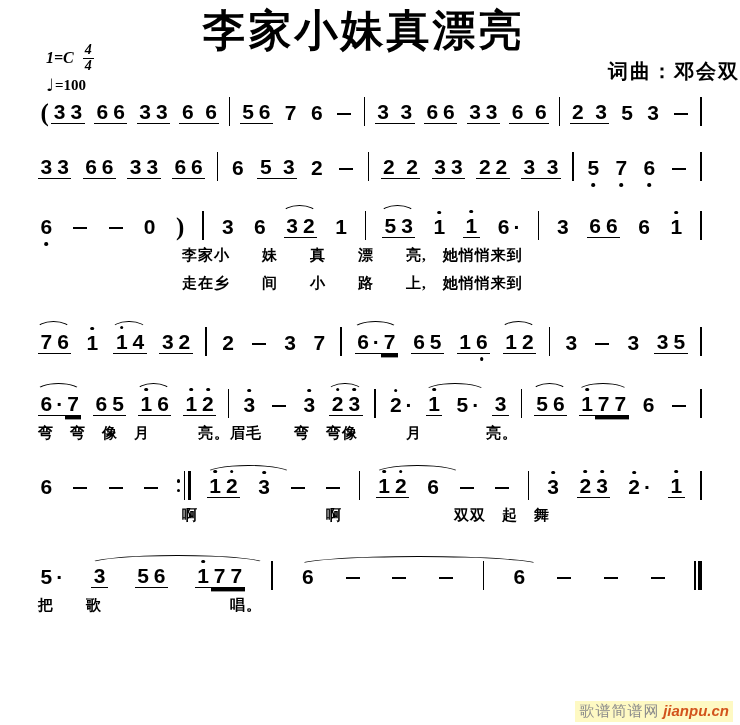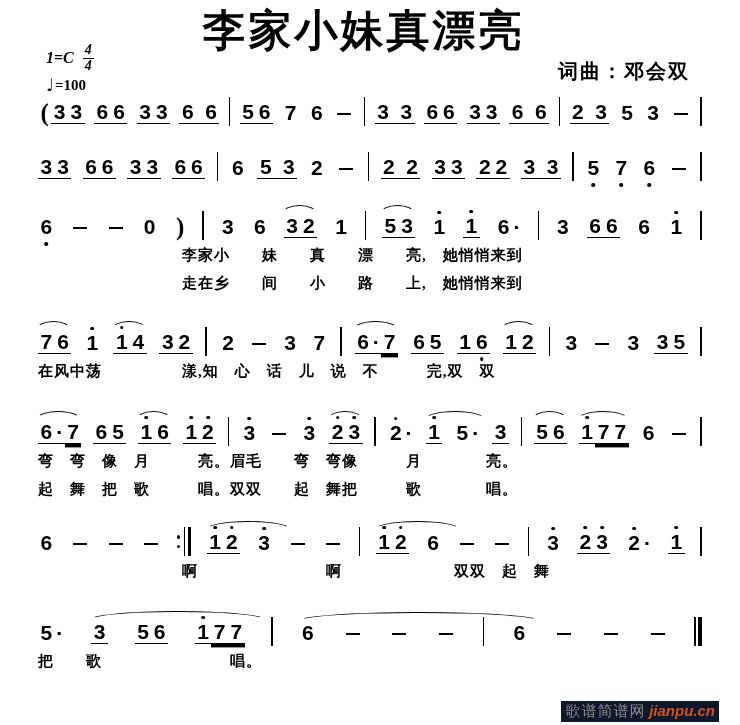--- a/index.html
+++ b/index.html
@@ -2,21 +2,21 @@
 <html><head>
 <meta charset="utf-8">
 <style>
   html,body{margin:0;padding:0;background:#fff;color:#000;}
   body{width:740px;height:725px;overflow:hidden;font-family:"Liberation Serif",serif;position:relative;}
   .page{width:740px;height:725px;position:relative;}
 
   
   .title{margin:2px 13px 0 0;text-align:center;font-size:43px;font-weight:900;letter-spacing:3px;
          font-family:"Liberation Serif",serif;}
-  .credit{text-align:right;padding-right:50px;font-size:20px;font-weight:bold;margin-top:-2px;letter-spacing:2px;}
+  .credit{text-align:right;font-size:20px;font-weight:bold;margin-top:-2px;letter-spacing:2px;}
   .meta{position:absolute;left:46px;top:42px;font-weight:bold;}
   .keyrow{display:flex;align-items:center;font-size:16px;font-style:italic;}
   .frac{display:inline-flex;flex-direction:column;align-items:center;margin-left:9px;font-size:14px;line-height:12px;}
   .fbar{width:11px;height:1.4px;background:#000;margin:1.5px 0;}
   .temporow{margin-top:3px;font-size:15px;display:flex;align-items:center;}
   .qnote{font-family:"DejaVu Sans",sans-serif;font-size:17px;margin-right:1px;}
 
   
   .score{padding:0 38px;margin-top:4px;}
   .line{}
@@ -48,21 +48,21 @@
   .bl{display:inline-block;height:29px;background:#000;}
   .bl.thin{width:1.6px;}
   .bl.thick{width:3.6px;margin-left:2.5px;}
   .repdots{display:inline-flex;flex-direction:column;margin-right:3.5px;}
   .rdot{width:3.6px;height:3.6px;border-radius:50%;background:#000;display:block;}
   .rdot:first-child{margin-bottom:6px;}
   .lyr{font-size:15px;font-weight:bold;height:28px;line-height:28px;letter-spacing:1px;
        font-family:"Liberation Serif",serif;white-space:pre;}
 
   
-  .wm{position:absolute;right:21px;bottom:5px;font-size:15px;background:#0f172a;padding:1px 4px;}
+  .wm{position:absolute;right:7px;bottom:5px;font-size:15px;background:#fef9c3;padding:1px 4px;}
   .wm-cn{color:#8b8b8b;letter-spacing:1px;}
   .wm-url{color:#d2531c;font-weight:bold;font-style:italic;font-family:"Liberation Sans",sans-serif;}
 </style>
 </head>
 <body>
 
 <div class="page">
   <div class="meta">
     <div class="keyrow">
       <span>1=C</span>
@@ -374,21 +374,20 @@
             <span class="n">3</span>
           </span>
           <span class="tok">
             <span class="n ul">3</span>
             <span class="n ul">5</span>
           </span>
           <span class="barwrap">
             <i class="bl thin"></i>
           </span>
         </div>
-        <div class="lyr">在风中荡　　　　　漾,知　心　话　儿　说　不　　　完,双　双</div>
       </div>
       <div class="line">
         <div class="row">
           <span class="tok">
             <span class="n ul">6</span>
             <span class="n adot ul">·</span>
             <span class="n ul u2">7</span>
             <i class="arc" style="width: 100%;"></i>
           </span>
           <span class="tok">
@@ -457,21 +456,20 @@
             <span class="n">6</span>
           </span>
           <span class="tok">
             <span class="dashbar"></span>
           </span>
           <span class="barwrap">
             <i class="bl thin"></i>
           </span>
         </div>
         <div class="lyr">弯　弯　像　月　　　亮。眉毛　　弯　弯像　　　月　　　　亮。</div>
-        <div class="lyr">起　舞　把　歌　　　唱。双双　　起　舞把　　　歌　　　　唱。</div>
       </div>
       <div class="line">
         <div class="row">
           <span class="tok">
             <span class="n">6</span>
           </span>
           <span class="tok">
             <span class="dashbar"></span>
           </span>
           <span class="tok">

